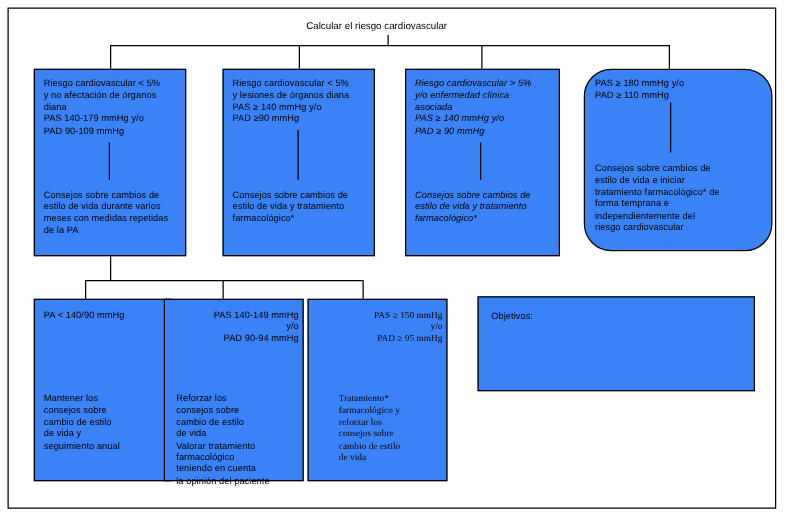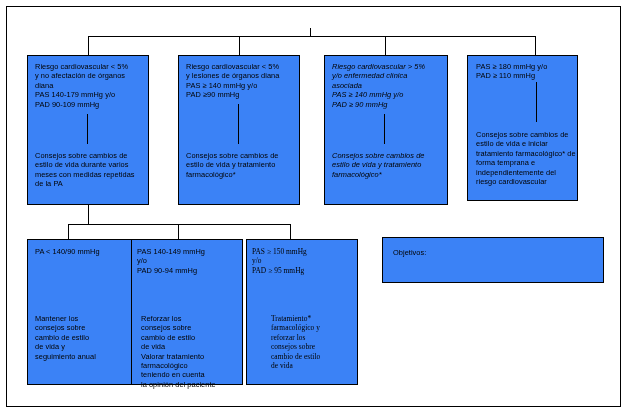--- a/index.html
+++ b/index.html
@@ -50,29 +50,30 @@
   .vline {
     position: absolute;
     width: 0;
     border-left: 1.5px solid #000;
   }
   .hline {
     position: absolute;
     height: 0;
     border-top: 1.5px solid #000;
   }
-  .center { text-align: left; }
+  .center { text-align: right; }
 </style>
 </head>
 <body>
 
 <div id="canvas">
 
   <div class="frame"></div>
 
+  <div class="title" style="left:245px; top:16px;">Calcular el riesgo cardiovascular</div>
 
   <div class="vline" style="left:310px; top:28px; height:9px;"></div>
   <div class="hline" style="left:88px; top:36px; width:448px;"></div>
   <div class="vline" style="left:88px; top:36px; height:19px;"></div>
   <div class="vline" style="left:239px; top:36px; height:19px;"></div>
   <div class="vline" style="left:385px; top:36px; height:19px;"></div>
   <div class="vline" style="left:535px; top:36px; height:19px;"></div>
 
   <div class="box" style="left:27px; top:55px; width:122px; height:150px;">
     <div class="txt" style="left:7px; top:6px; width:112px;">Riesgo cardiovascular &lt; 5%
@@ -103,21 +104,21 @@
 y/o enfermedad clínica
 asociada
 PAS ≥ 140 mmHg y/o
 PAD ≥ 90 mmHg</div>
     <div class="vline" style="left:59px; top:58px; height:30px;"></div>
     <div class="txt" style="left:7px; top:95px; width:116px;">Consejos sobre cambios de
 estilo de vida y tratamiento
 farmacológico*</div>
   </div>
 
-  <div class="box" style="left:467px; top:55px; width:111px; height:146px;">
+  <div class="box" style="left:467px; top:55px; width:151px; height:146px;border-radius:22px;">
     <div class="txt" style="left:8px; top:6px; width:126px;">PAS ≥ 180 mmHg y/o
 PAD ≥ 110 mmHg</div>
     <div class="vline" style="left:68px; top:26px; height:40px;"></div>
     <div class="txt" style="left:8px; top:74px; width:128px;">Consejos sobre cambios de
 estilo de vida e iniciar
 tratamiento farmacológico* de
 forma temprana e
 independientemente del
 riesgo cardiovascular</div>
   </div>
@@ -156,17 +157,17 @@
 y/o
 PAD ≥ 95 mmHg</div>
     <div class="txt" style="left:24px; top:74px; width:102px;">Tratamiento*
 farmacológico y
 reforzar los
 consejos sobre
 cambio de estilo
 de vida</div>
   </div>
 
-  <div class="box" style="left:382px; top:237px; width:222px; height:46px;">
+  <div class="box" style="left:382px; top:237px; width:222px; height:76px;">
     <div class="txt" style="left:10px; top:10px; width:200px;">Objetivos:</div>
   </div>
 
 </div>
 
 </body></html>

